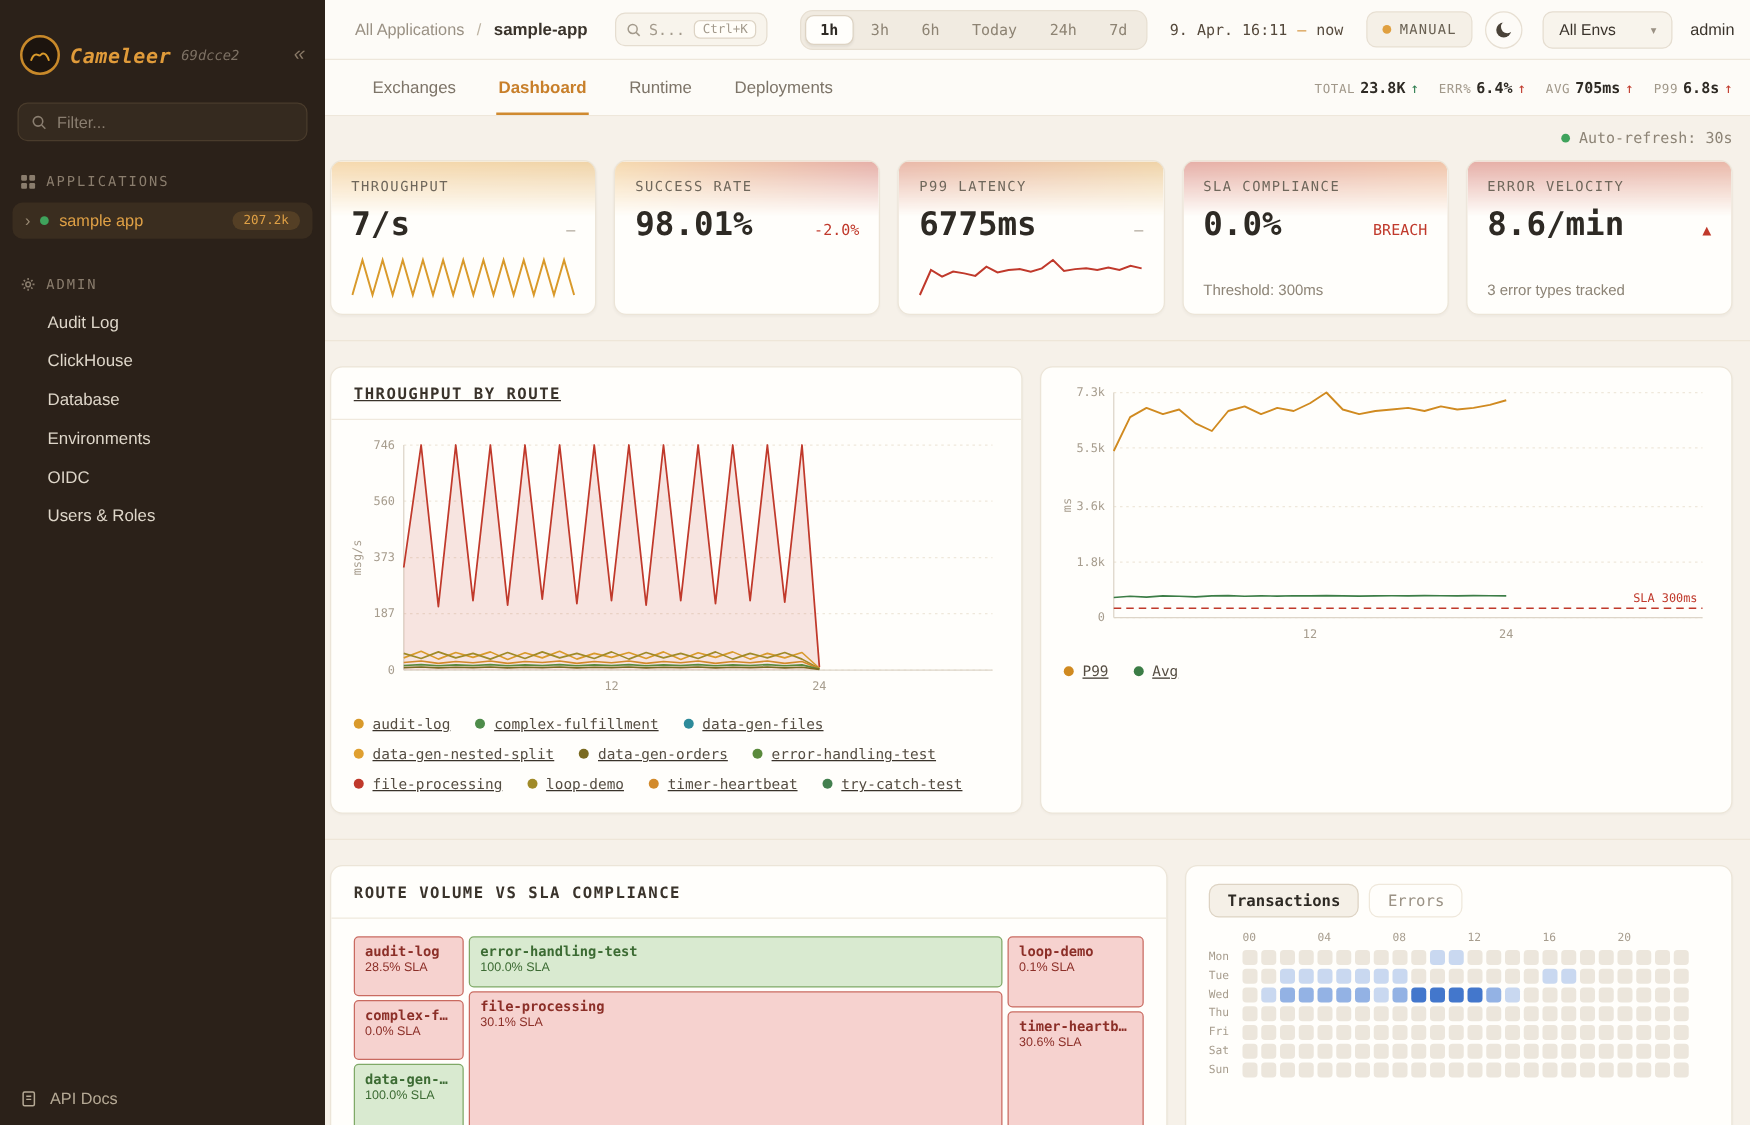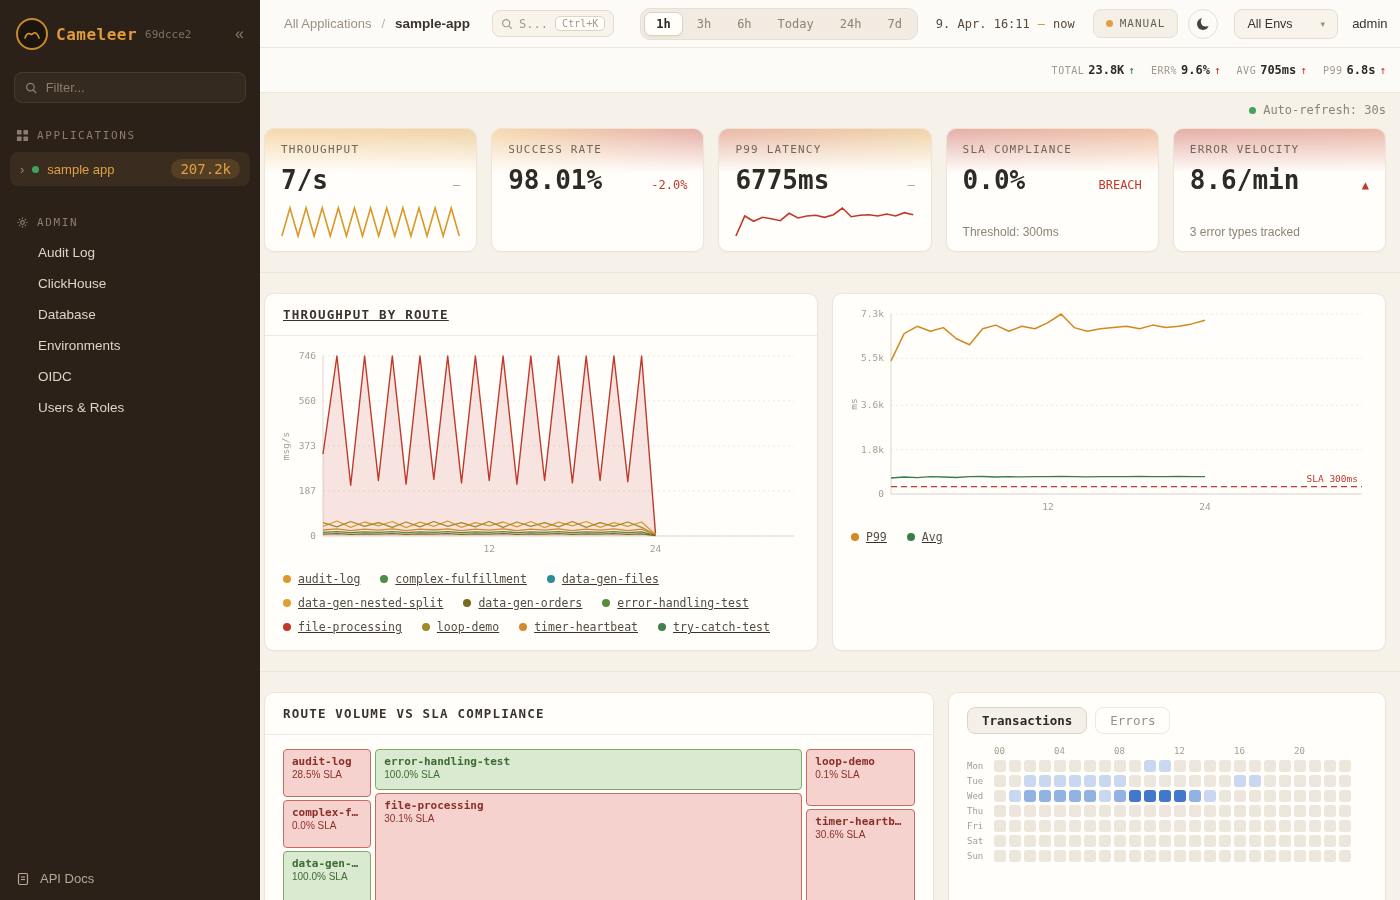--- a/index.html
+++ b/index.html
@@ -2,35 +2,35 @@
 <html><head>
 <meta charset="utf-8">
 <style>
   * { box-sizing: border-box; margin: 0; padding: 0; }
   html,body { width:1400px; height:900px; overflow:hidden; }
   body { font-family:"Liberation Sans", sans-serif; background:#f6f1e9; color:#3a332b; }
   .app { display:flex; width:1400px; height:900px; }
 
   
   .sidebar { width:260px; background:#2b2119; color:#cfc6ba; position:relative; flex:0 0 260px; }
-  .logo-row { display:flex; align-items:center; gap:8px; padding:18px 12px 12px 16px; }
+  .logo-row { display:flex; align-items:center; gap:8px; padding:28px 12px 12px 16px;font-style:italic; }
   .logo-badge { width:32px; height:32px; border-radius:50%; background:#1c140e; border:2px solid #c8892a; display:flex; align-items:center; justify-content:center; flex:0 0 32px; }
   .logo-text { font-family:"DejaVu Sans Mono", monospace; font-size:16px; font-weight:bold; color:#e09b3a; letter-spacing:.5px; }
   .logo-version { font-family:"DejaVu Sans Mono", monospace; font-size:11px; color:#7d7164; }
   .collapse { margin-left:auto; color:#8a7a68; font-size:16px; cursor:pointer; padding:0 4px; }
   .filter-box { margin:10px 14px 18px; padding:7px 10px; background:#352a1f; border:1px solid #4a3c2c; border-radius:8px; display:flex; align-items:center; gap:8px; color:#8a7e70; }
   .filter-input { background:transparent; border:none; outline:none; color:#cfc6ba; font-size:13px; width:100%; }
   .filter-input::placeholder { color:#8a7e70; }
   .section-label { display:flex; align-items:center; gap:8px; padding:8px 16px 8px; font-family:"DejaVu Sans Mono", monospace; font-size:11px; letter-spacing:1.6px; color:#8a7d6d; }
   .section-label svg { color:#8a7d6d; }
   .app-item { margin:2px 10px; padding:7px 10px; background:#3a2d1f; border-radius:8px; display:flex; align-items:center; gap:8px; cursor:pointer; }
   .chev { color:#9a8a74; font-size:13px; }
   .status-dot { width:7px; height:7px; border-radius:50%; background:#3fa35c; }
   .app-label { color:#dfa045; font-size:13px; flex:1; }
-  .app-badge { font-family:"DejaVu Sans Mono", monospace; font-size:14px; color:#dfa045; background:rgba(223,160,69,.16); padding:2px 9px; border-radius:10px;text-align:right; }
+  .app-badge { font-family:"DejaVu Sans Mono", monospace; font-size:10px; color:#dfa045; background:rgba(223,160,69,.16); padding:2px 9px; border-radius:10px;text-align:right; }
   .admin-sec { margin-top:22px; }
   .side-item { padding:8px 16px 8px 38px; font-size:13.5px; color:#ded6c9; cursor:pointer; }
   .api-docs { position:absolute; bottom:14px; left:16px; display:flex; align-items:center; gap:10px; color:#b5a995; font-size:13px; cursor:pointer; }
 
   
   .main { flex:1; display:flex; flex-direction:column; min-width:0; }
   .topbar { height:48px; background:#fdfbf7; border-bottom:1px solid #eee7db; display:flex; align-items:center; padding:0 10px 0 24px; gap:10px; flex:0 0 48px; }
   .bc-root { color:#9a9184; font-size:13px; cursor:pointer; }
   .bc-sep { color:#bdb3a2; font-size:13px; }
   .bc-cur { color:#3a332b; font-size:13.5px; font-weight:bold; }
@@ -238,29 +238,35 @@
 
       <div class="env-select">
         <span>All Envs</span>
         <span class="caret">▾</span>
       </div>
 
       <span class="user">admin</span>
     </header>
 
     <nav class="tabbar">
+      <div class="tabs">
+          <div class="tab">Exchanges</div>
+          <div class="tab active">Dashboard</div>
+          <div class="tab">Runtime</div>
+          <div class="tab">Deployments</div>
+        </div>
       <div class="stats">
           <div class="stat">
             <span class="stat-label">TOTAL</span>
             <span class="stat-value">23.8K</span>
             <span class="stat-arrow" style="color: rgb(46, 125, 79);">↑</span>
           </div>
           <div class="stat">
             <span class="stat-label">ERR%</span>
-            <span class="stat-value">9.6%</span>
+            <span class="stat-value">6.4%</span>
             <span class="stat-arrow" style="color: rgb(192, 57, 43);">↑</span>
           </div>
           <div class="stat">
             <span class="stat-label">AVG</span>
             <span class="stat-value">705ms</span>
             <span class="stat-arrow" style="color: rgb(192, 57, 43);">↑</span>
           </div>
           <div class="stat">
             <span class="stat-label">P99</span>
             <span class="stat-value">6.8s</span>

